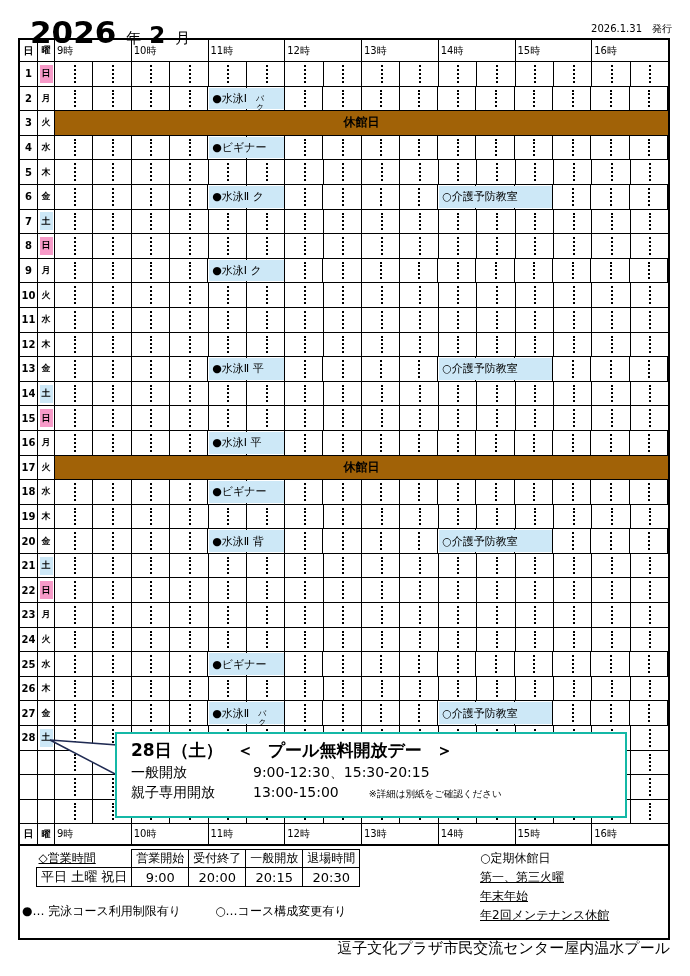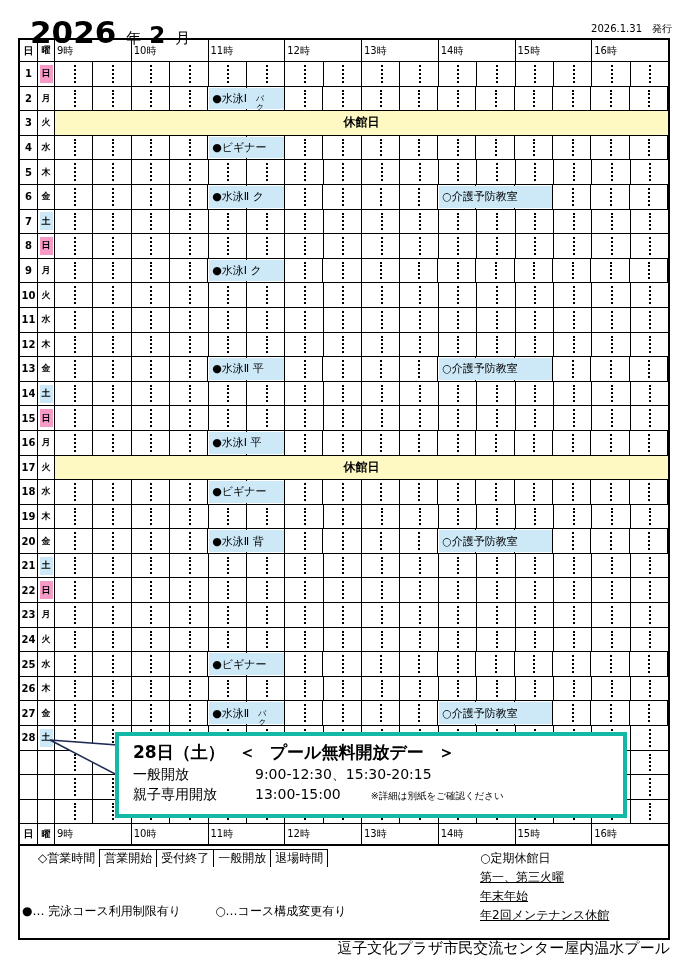--- a/index.html
+++ b/index.html
@@ -21,38 +21,38 @@
   .c-wd .wdb { width: 13px; height: 18px; display: flex; align-items: center; justify-content: center; }
   .c-wd .sun { background: #f79ac8; }
   .c-wd .sat { background: #cde8f7; }
   .slots { flex: 1; display: flex; position: relative; }
   .slot { flex: 1; border-right: 1.5px solid #000; position: relative; }
   .slot:last-child { border-right: none; }
   .slot::after { content: ""; position: absolute; left: 50%; top: 3px; bottom: 3px; border-left: 2px dotted #000; }
   .hr { flex: 2; border-right: 1.5px solid #000; font-size: 10px; padding-left: 2px; display: flex; align-items: center; }
   .hr:last-child { border-right: none; }
 
-  .closed { position: absolute; left: 0; right: 0; top: 0; bottom: 0; background: #fef9c3; display: flex; align-items: center; justify-content: center; font-size: 12px; font-weight: bold; z-index: 2; }
+  .closed { position: absolute; left: 0; right: 0; top: 0; bottom: 0; background: #a16207; display: flex; align-items: center; justify-content: center; font-size: 12px; font-weight: bold; z-index: 2; }
   .evt { position: absolute; top: 1px; bottom: 1px; background: #cde8f7; font-size: 11px; display: flex; align-items: center; padding-left: 3px; z-index: 2; white-space: nowrap; }
   .evt .small { font-size: 8px; line-height: 8px; margin-left: 8px; writing-mode: vertical-rl; }
 
-  .callout { position: absolute; left: 115px; top: 732px; width: 512px; height: 86px; background: #fff; border: 4px solid #14b8a6; z-index: 5; padding: 5px 0 0 14px; }
+  .callout { position: absolute; left: 115px; top: 732px; width: 512px; height: 86px; background: #fff; border: 2px solid #14b8a6; z-index: 5; padding: 5px 0 0 14px; }
   .callout .h { font-size: 17px; font-weight: bold; white-space: nowrap; }
   .callout .h .sp { display: inline-block; width: 14px; }
   .callout .l { font-size: 14px; font-weight: normal; white-space: nowrap; margin-top: 2px; }
   .callout .l .k { display: inline-block; width: 122px; }
   .callout .note { font-size: 9.5px; margin-left: 30px; }
   .pointer { position: absolute; left: 0; top: 0; width: 690px; height: 976px; z-index: 4; pointer-events: none; }
 
   .footer { position: absolute; left: 18px; top: 846px; width: 652px; height: 94px; border: 2px solid #000; border-top: none; }
   .hours { position: absolute; left: 16px; top: 3px; border-collapse: collapse; font-size: 12px; }
   .hours td { height: 16px; text-align: center; padding: 0 4px; }
   .hours .hcell { border: 1.5px solid #000; border-bottom: none; }
   .hours .b { border: 1.5px solid #000; font-size: 13px; }
-  .hours .t { text-align: left; padding-left: 2px; }
+  .hours .t { text-align: left; padding-left: 2px; text-decoration: underline; }
   .legend { position: absolute; left: 2px; top: 57px; font-size: 12px; white-space: nowrap; }
   .legend .gap { display: inline-block; width: 34px; }
   .warn { position: absolute; left: 18px; top: 75px; font-size: 11px; font-weight: bold; white-space: nowrap; }
   .closed-info { position: absolute; left: 460px; top: 3px; font-size: 12px; line-height: 19px; }
   .closed-info .u { text-decoration: underline; }
   .facility { position: absolute; right: 20px; top: 939px; font-size: 15px; }
 </style>
 </head>
 <body>
 
@@ -902,20 +902,27 @@
 
 <div class="footer">
   <table class="hours">
     <tbody>
         <tr>
       <td class="t">◇営業時間</td>
       <td class="hcell">営業開始</td>
       <td class="hcell">受付終了</td>
       <td class="hcell">一般開放</td>
       <td class="hcell">退場時間</td>
+    </tr>
+    <tr>
+      <td class="b">平日 土曜 祝日</td>
+      <td class="b">9:00</td>
+      <td class="b">20:00</td>
+      <td class="b">20:15</td>
+      <td class="b">20:30</td>
     </tr>
   </tbody>
     </table>
   <div class="legend">
     <span>●… 完泳コース利用制限有り</span><span class="gap"></span><span>○…コース構成変更有り</span>
   </div>
   <div class="closed-info">
     <div>○定期休館日</div>
     <div class="u">第一、第三火曜</div>
     <div class="u">年末年始</div>

